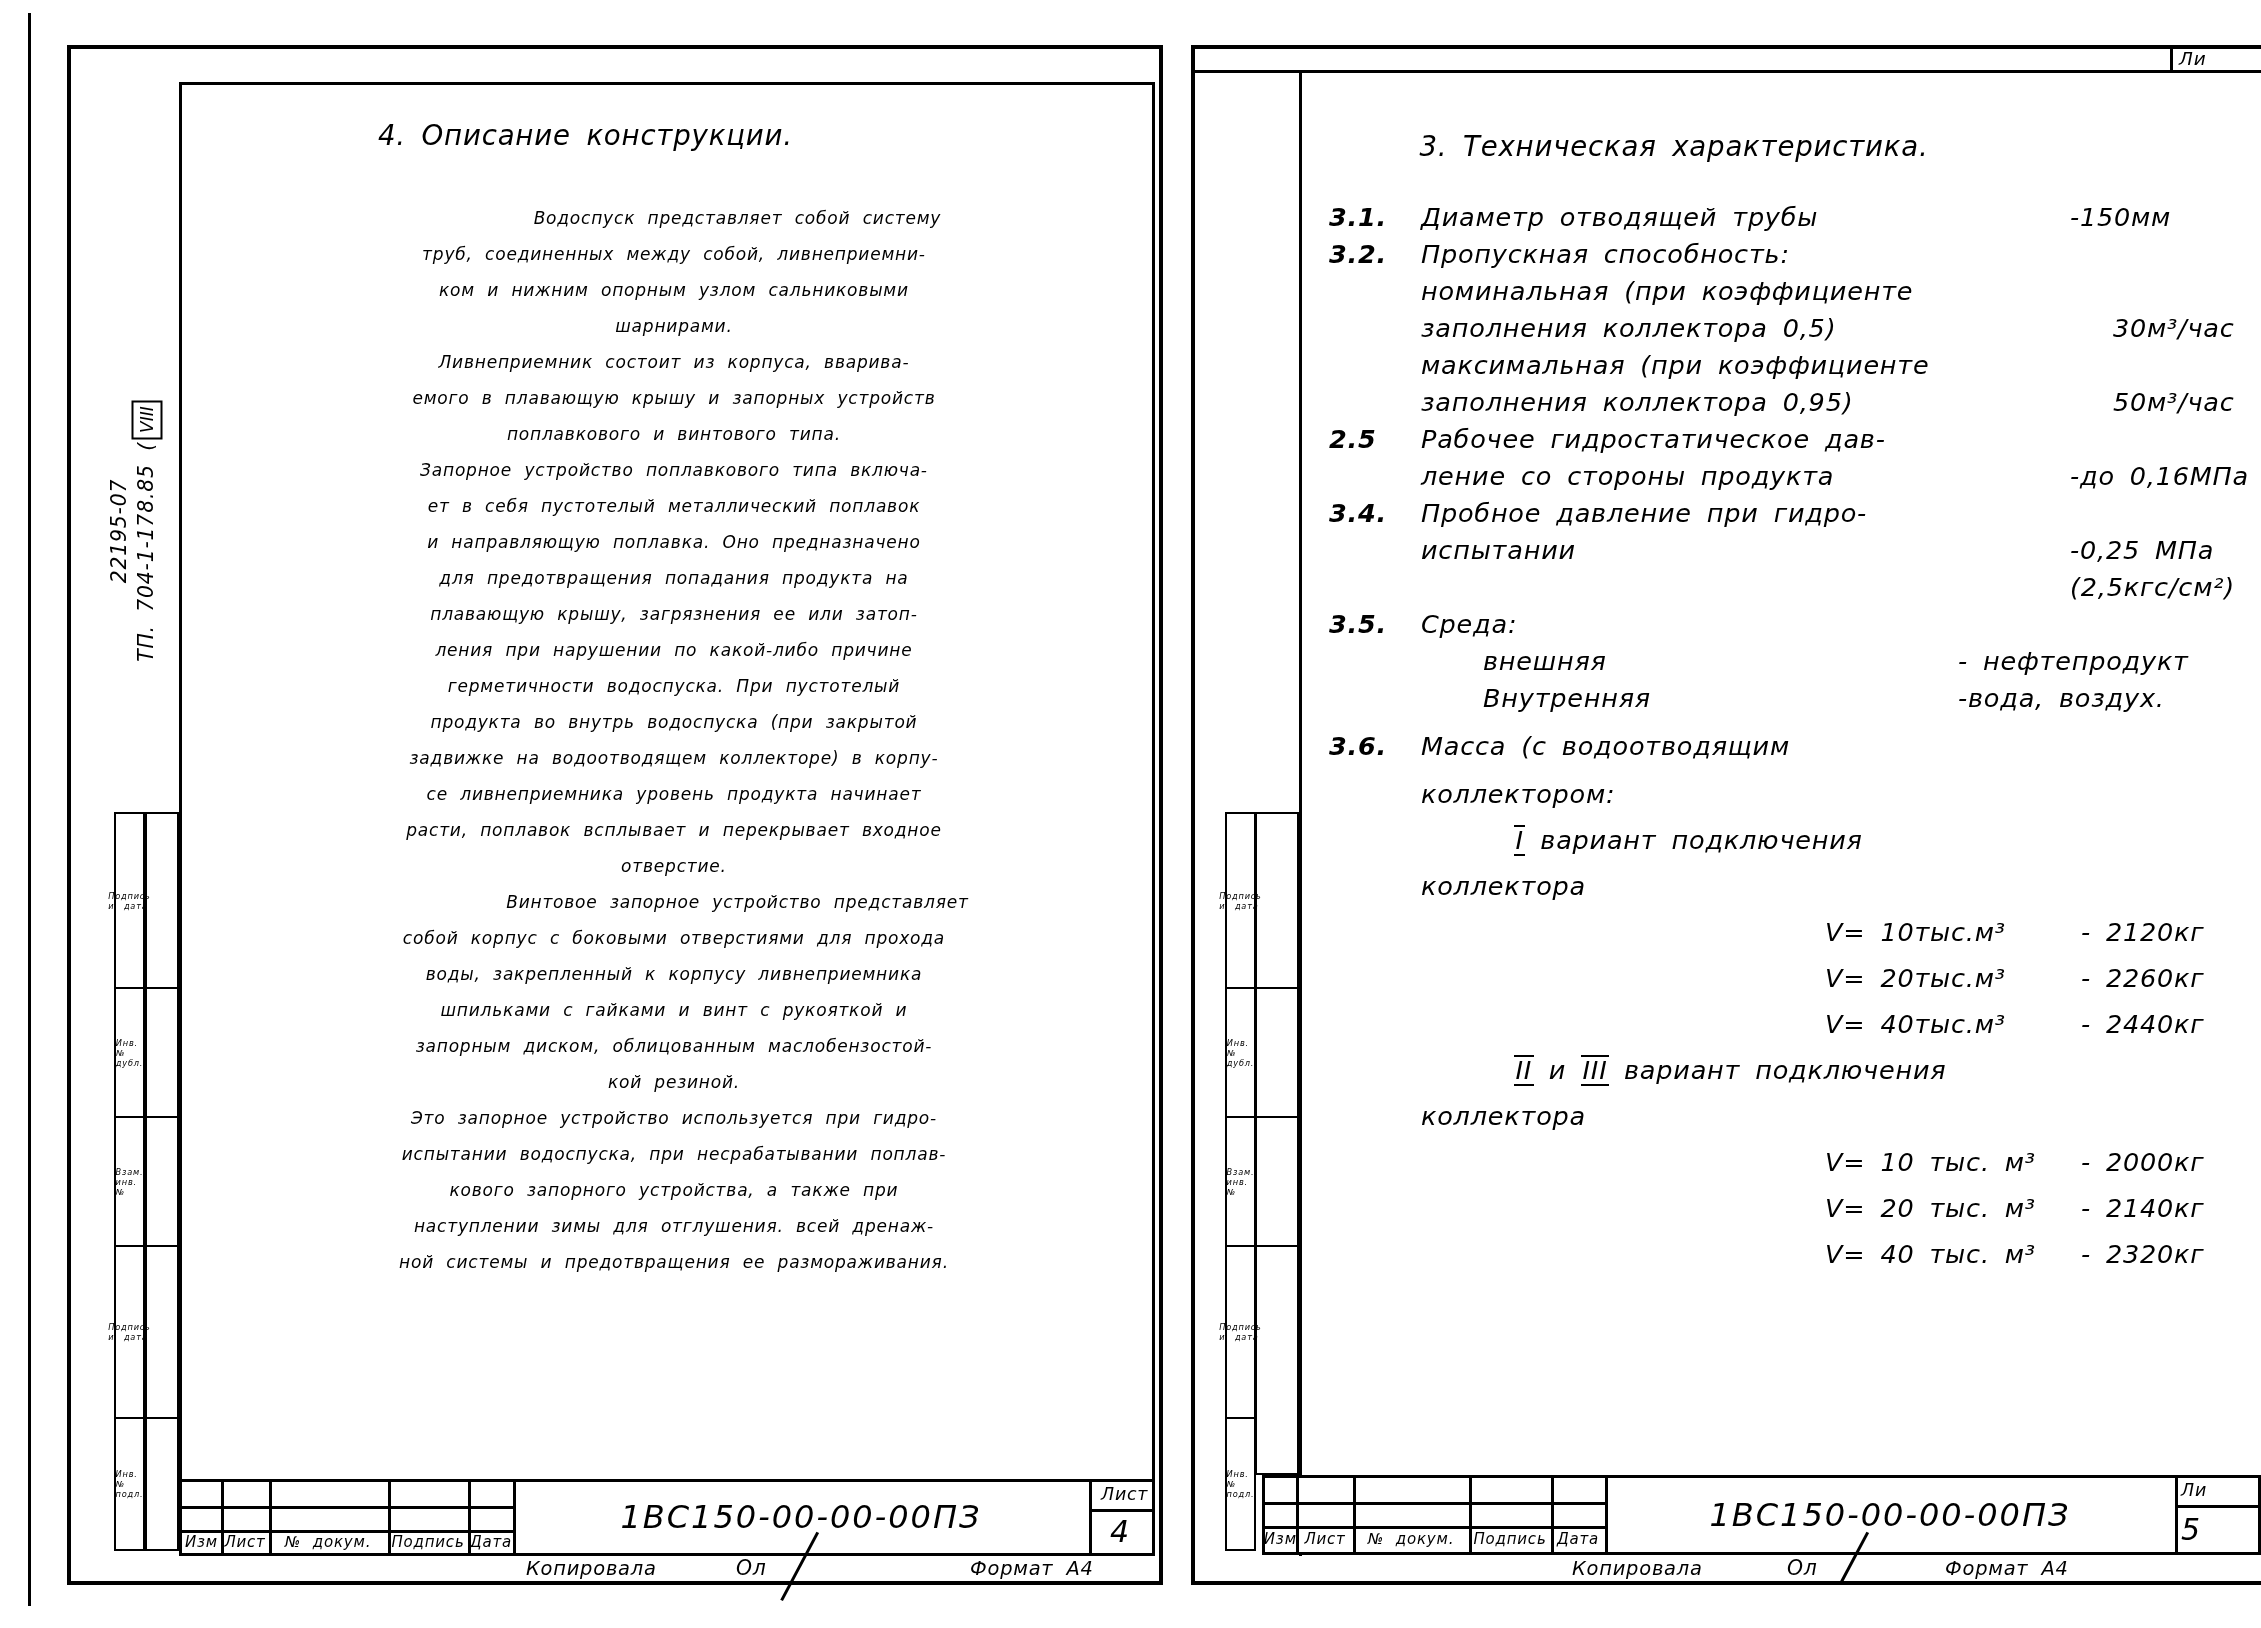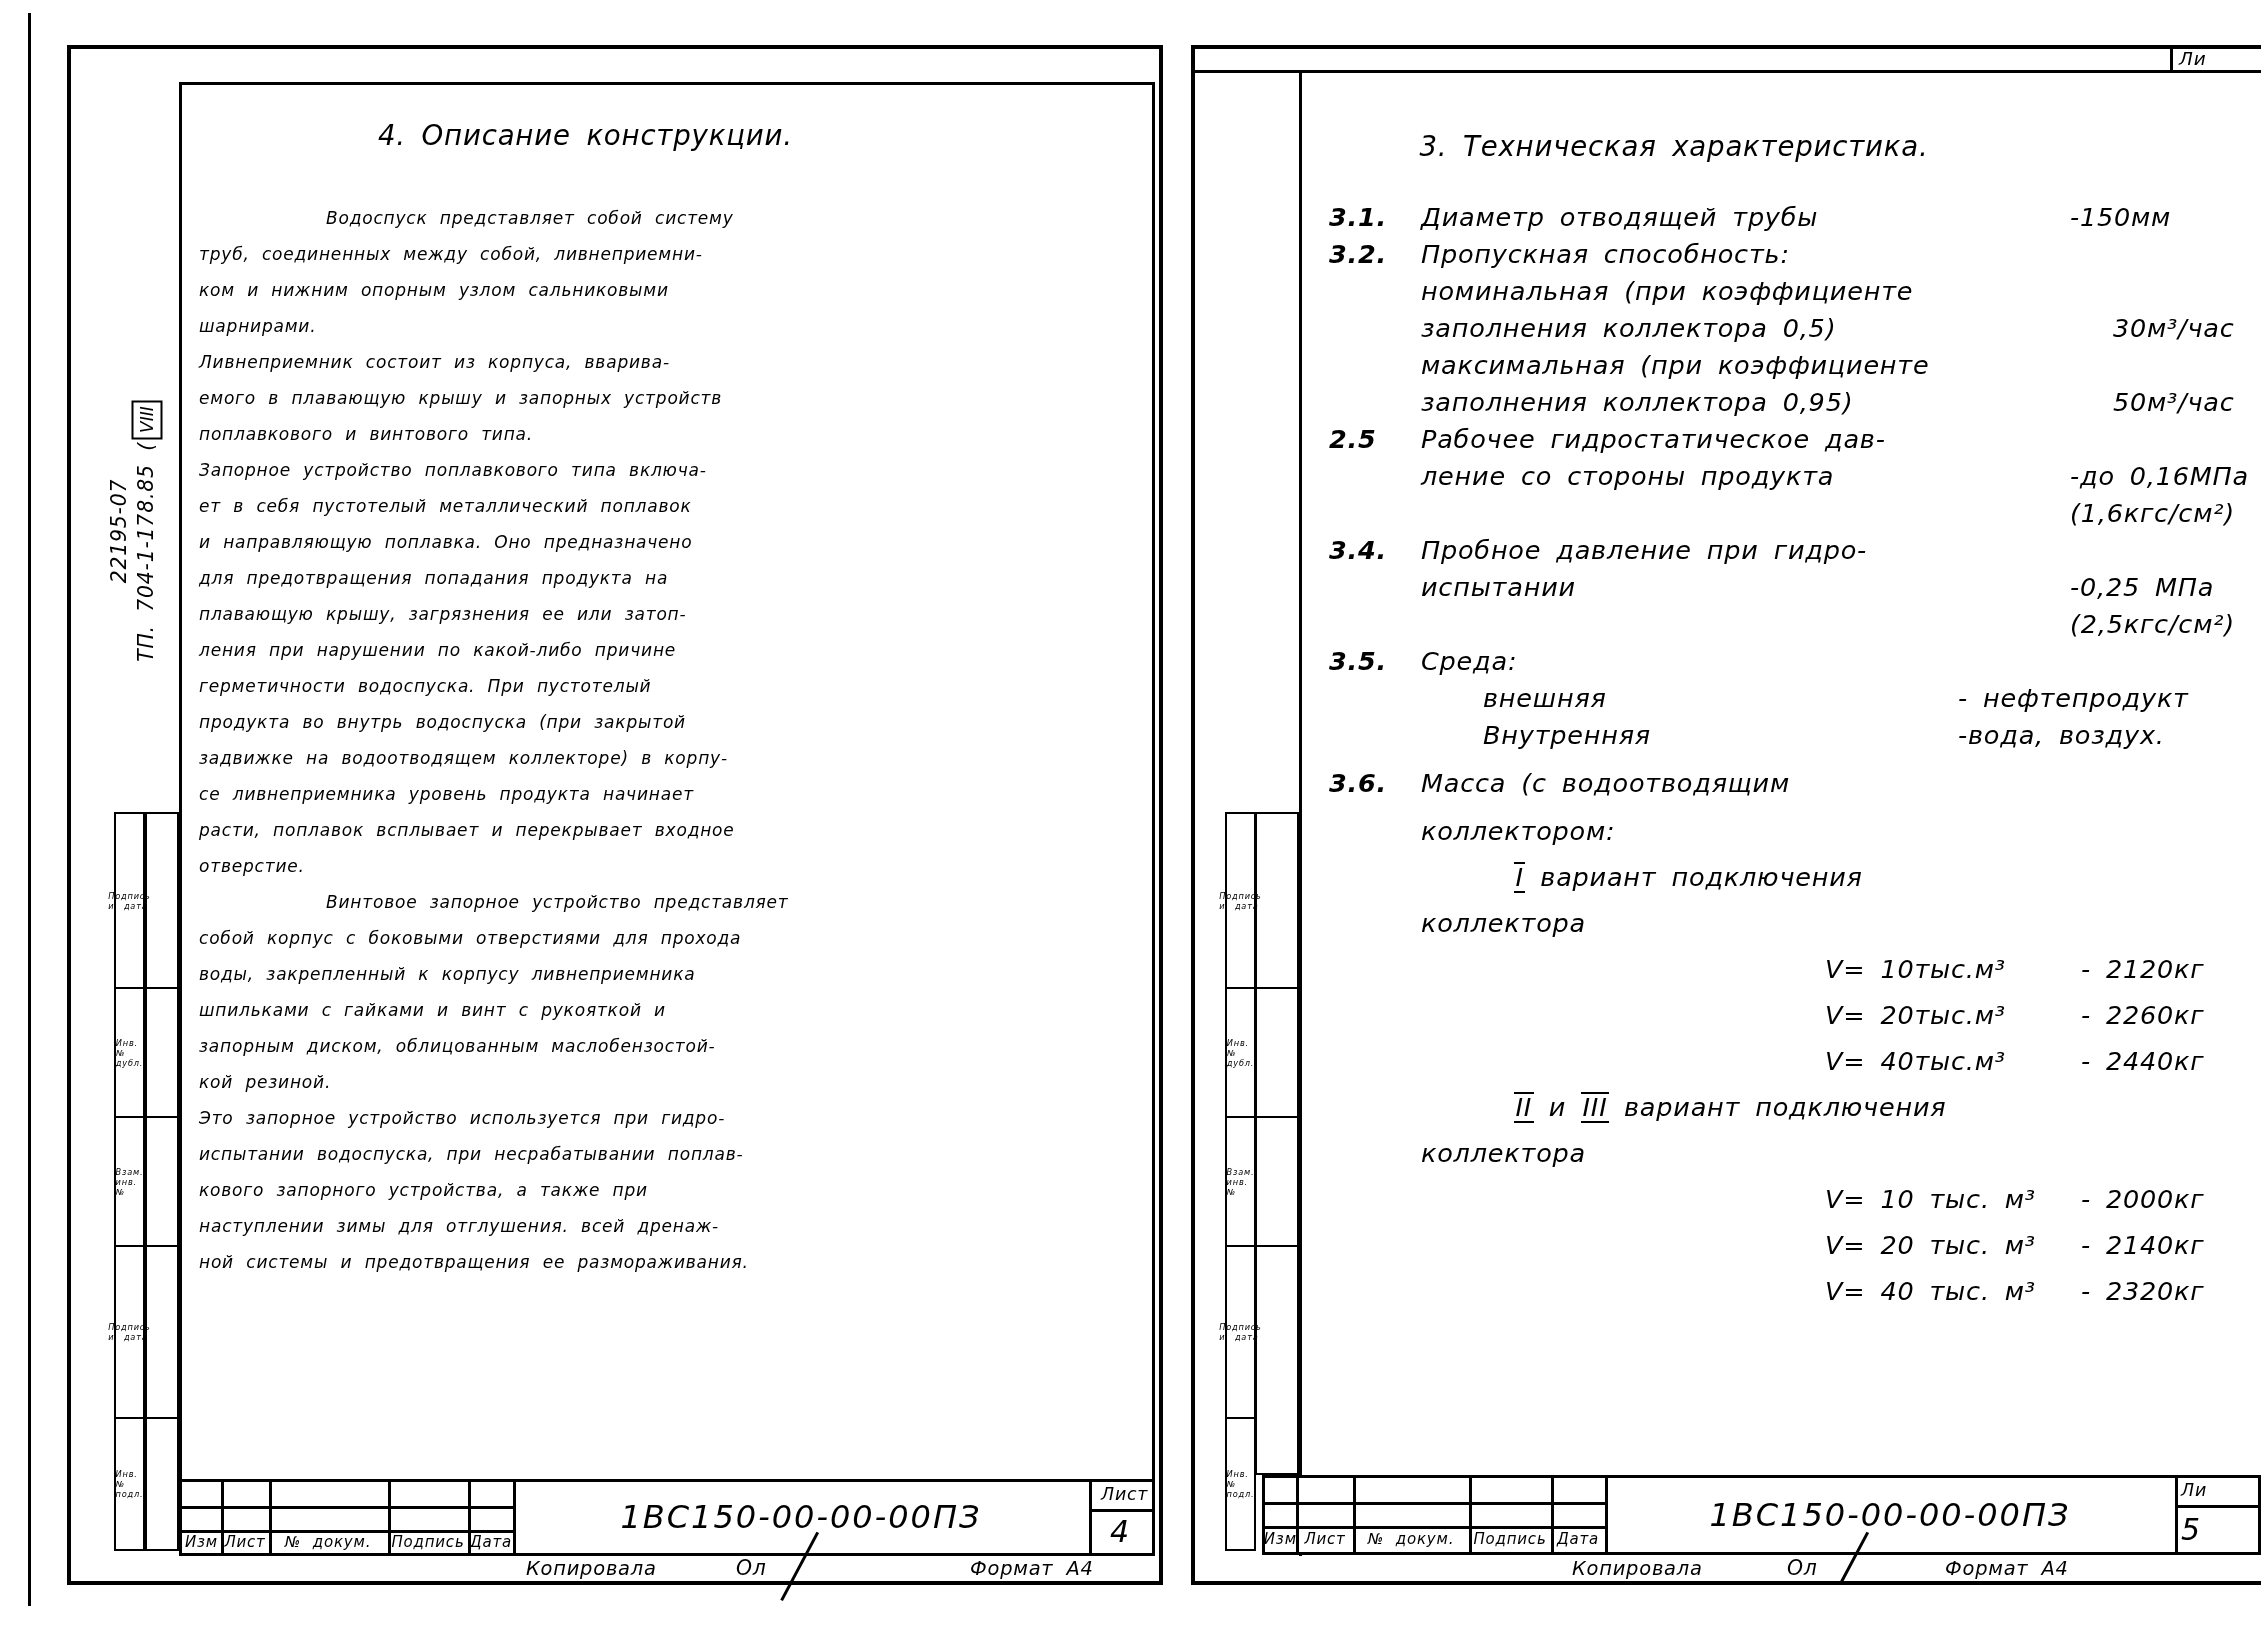--- a/index.html
+++ b/index.html
@@ -11,21 +11,21 @@
   
   #scan-edge{left:28px;top:12.8px;width:3.1px;height:1593px;background:#000;}
 
   
   .page{position:absolute;top:45px;height:1540px;background:#fff;box-sizing:border-box;}
   #page-left{left:67px;width:1096px;border:4.1px solid #000;}
   #page-right{left:1191px;width:1071px;border:4.1px solid #000;border-right:none;overflow:hidden;}
 
   
   .lframe{position:absolute;left:108px;top:33px;width:976px;height:1474px;
-          border:3.1px solid #000;box-sizing:border-box;}
+          border:3.1px solid #000;box-sizing:border-box;text-align:center;}
   
   .vstamp{position:absolute;left:-167px;top:449px;width:459px;height:66px;
           transform:rotate(-90deg);display:flex;flex-direction:column;align-items:center;
           justify-content:center;font-size:20.4px;line-height:26.5px;white-space:nowrap;}
   .vstamp .boxed{display:inline-block;border:2px solid #000;padding:0 4.1px;margin-left:3.1px;
           font-size:17px;letter-spacing:0;}
   
   .sidecol{position:absolute;top:763px;height:739px;border:2.6px solid #000;box-sizing:border-box;}
   .side-labels{left:43px;width:31px;}
   .side-blank{left:74px;width:34px;}
@@ -232,23 +232,20 @@
             <span class="value">50м³/час</span>
           </div>
           <div class="rrow">
             <span class="num">2.5</span>
             <span class="txt">Рабочее гидростатическое дав-</span>
           </div>
           <div class="rrow sub">
             <span class="txt">ление со стороны продукта</span>
             <span class="value">-до 0,16МПа</span>
           </div>
-          <div class="rrow sub">
-            <span class="value">(1,6кгс/см²)</span>
-          </div>
           <div class="rrow">
             <span class="num">3.4.</span>
             <span class="txt">Пробное давление при гидро-</span>
           </div>
           <div class="rrow sub">
             <span class="txt">испытании</span>
             <span class="value">-0,25 МПа</span>
           </div>
           <div class="rrow sub">
             <span class="value">(2,5кгс/см²)</span>

